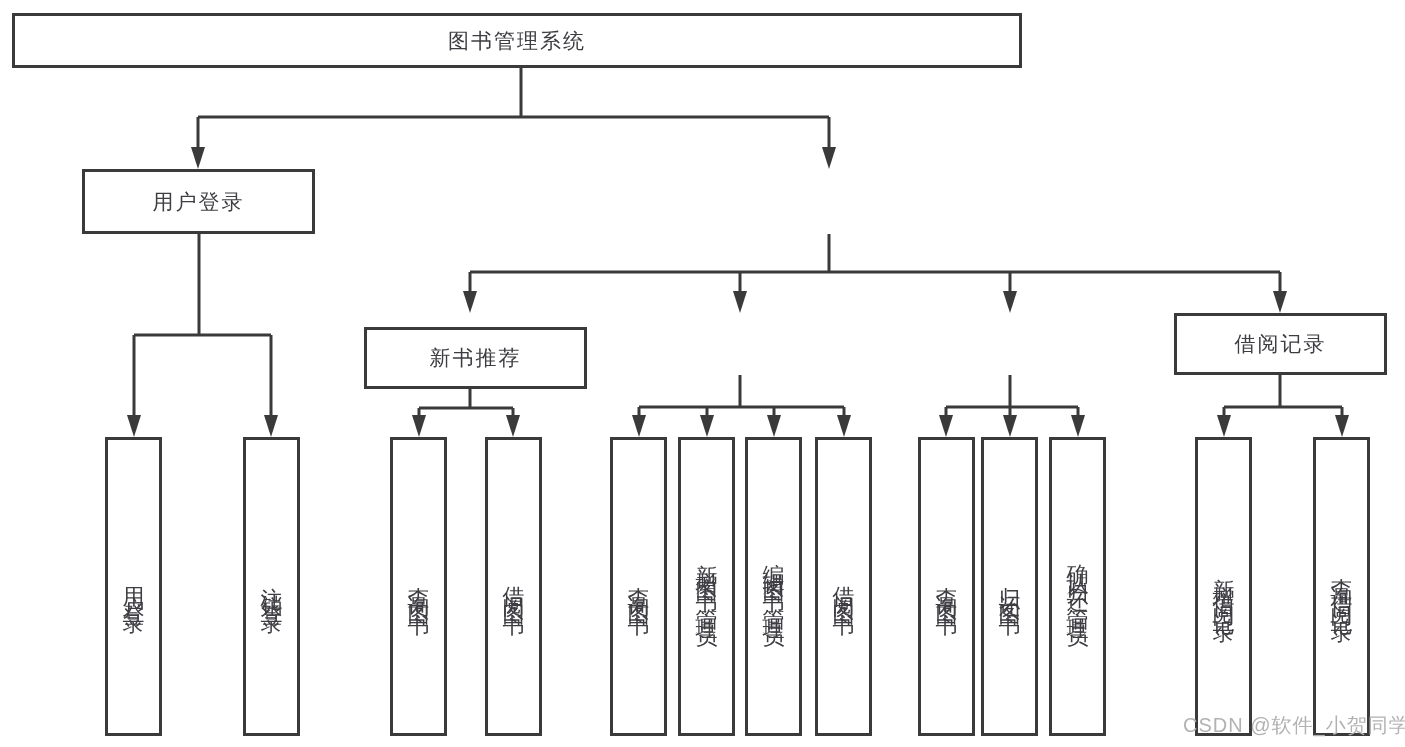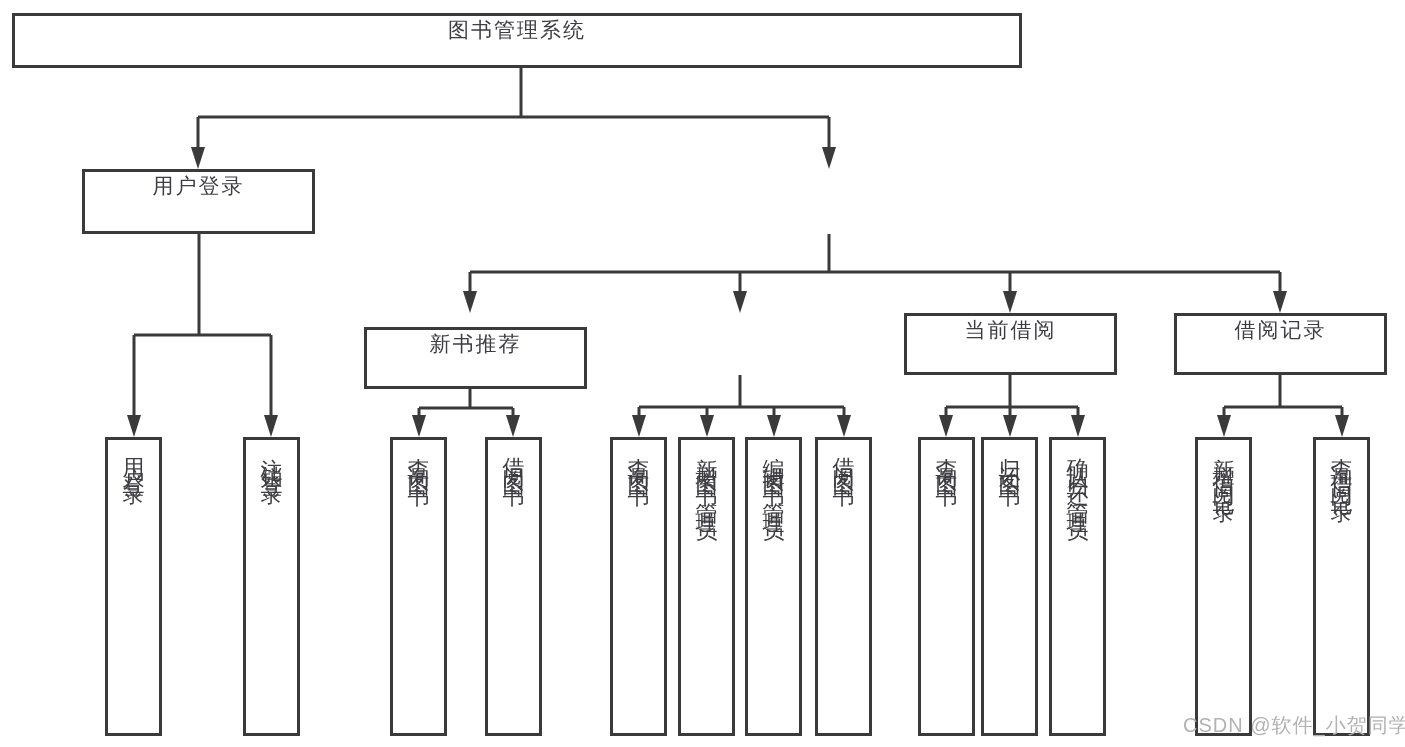--- a/index.html
+++ b/index.html
@@ -10,20 +10,21 @@
     font-family:"Liberation Sans", sans-serif;
     overflow:hidden;
   }
   .connectors{position:absolute;left:0;top:0;}
   .node{
     position:absolute;
     box-sizing:border-box;
     border:3px solid #3a3a3a;
     background:#ffffff;
     display:flex;
+    align-items:center;
     justify-content:center;
   }
   .node .lbl{
     color:#3d3d42;
     font-size:21px;
     letter-spacing:2px;
     white-space:nowrap;
   }
   .node.leaf .lbl{
     writing-mode:vertical-rl;
@@ -92,23 +93,20 @@
     <span class="lbl">图书管理系统</span>
   </div>
 
   <div class="node" style="left:82px;top:169px;width:233px;height:65px">
     <span class="lbl">用户登录</span>
   </div>
 
   <div class="node" style="left:364px;top:327px;width:223px;height:62px">
     <span class="lbl">新书推荐</span>
   </div>
-  <div class="node" style="left:904px;top:313px;width:213px;height:62px">
-    <span class="lbl">当前借阅</span>
-  </div>
   <div class="node" style="left:1174px;top:313px;width:213px;height:62px">
     <span class="lbl">借阅记录</span>
   </div>
 
   <div class="node leaf" style="left:105px;top:437px;width:57px;height:299px">
     <span class="lbl">用户登录</span>
   </div>
   <div class="node leaf" style="left:243px;top:437px;width:57px;height:299px">
     <span class="lbl">注销登录</span>
   </div>

